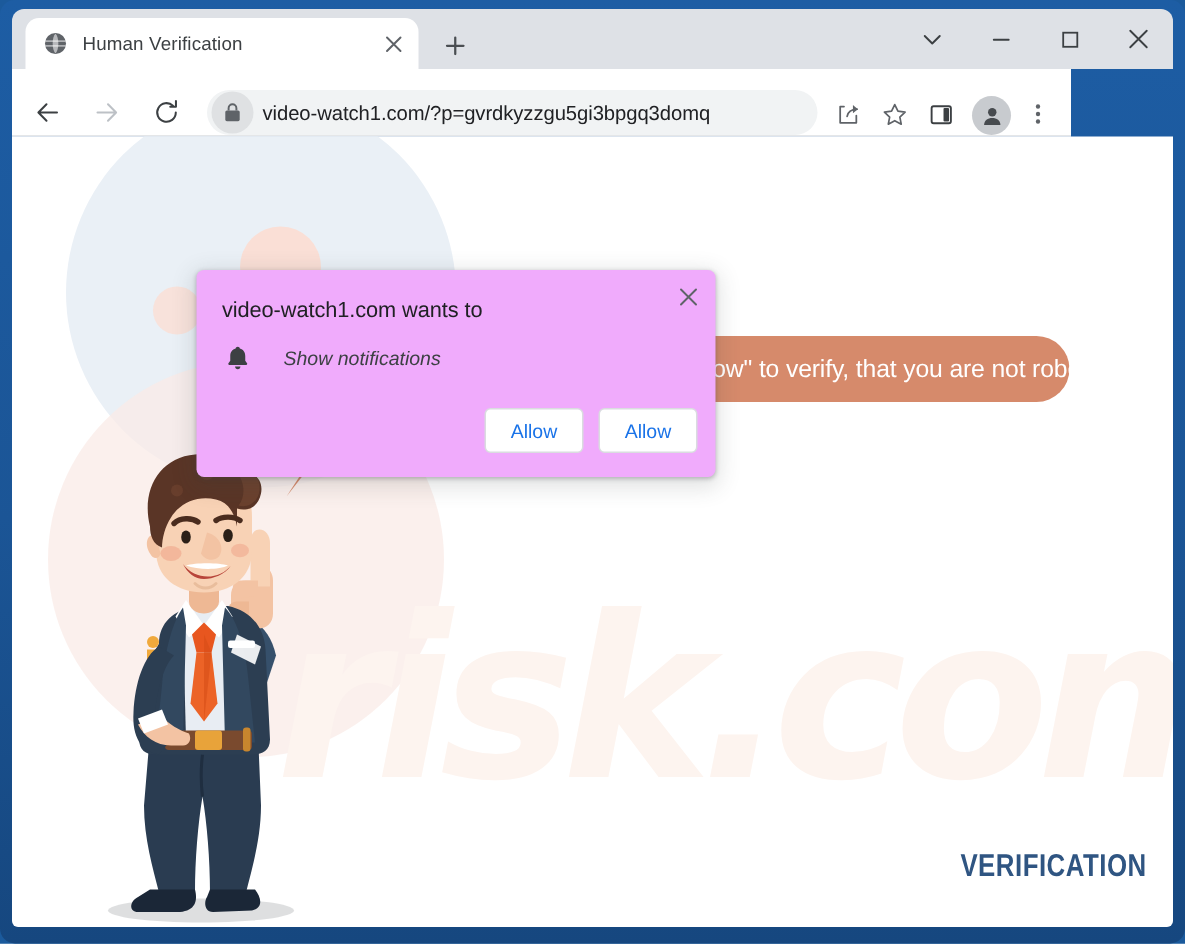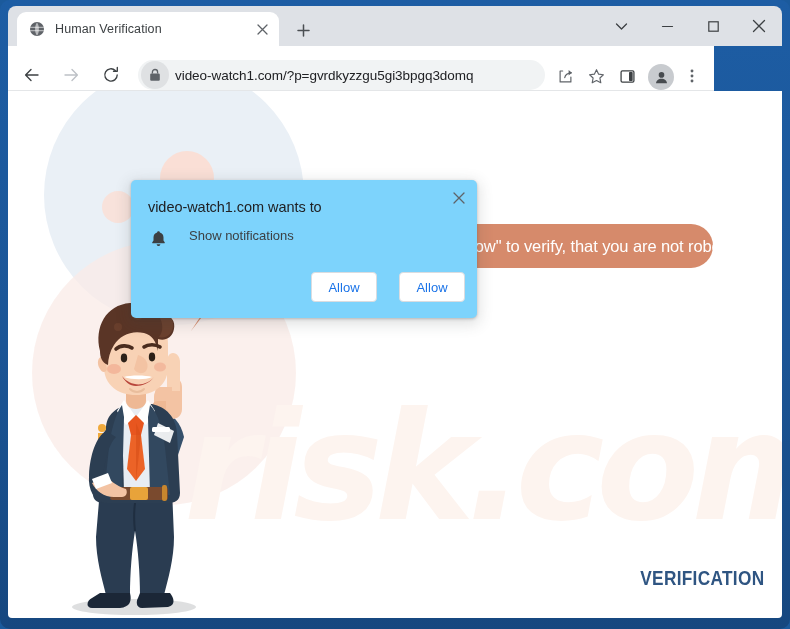--- a/index.html
+++ b/index.html
@@ -266,21 +266,21 @@
     transform: scaleX(.82);
     transform-origin: right center;
     z-index: 6;
   }
 
   
   #notification-dialog {
     position: absolute;
     left: 123px; top: 89px;
     width: 346px; height: 138px;
-    background: #7dd3fc;
+    background: #f0abfc;
     border-radius: 5px;
     box-shadow: 0 1px 3px rgba(60,64,67,.30), 0 4px 14px 3px rgba(60,64,67,.15);
     z-index: 20;
     box-sizing: border-box;
   }
   #dialog-close-button {
     position: absolute;
     right: 6px; top: 6px;
     width: 24px; height: 24px;
     display: flex; align-items: center; justify-content: center;
@@ -291,37 +291,39 @@
     position: absolute;
     left: 17px; top: 19px;
     font-size: 14.5px;
     color: #202124;
     letter-spacing: -.05px;
   }
   #dialog-permission-row {
     position: absolute;
     left: 17px; top: 48px;
     display: flex;
+    align-items: center;
+    font-style: italic;
   }
   #bell-icon {
     width: 20px; height: 20px;
     display: flex; align-items: center; justify-content: center;
     color: #3c4043;
     flex: 0 0 20px;
   }
   #dialog-permission-label {
     margin-left: 21px;
     font-size: 13px;
     color: #3c4043;
   }
   #dialog-actions {
     position: absolute;
     right: 12px; bottom: 16px;
     display: flex;
-    gap: 22px;
+    gap: 10px;
   }
   .dialog-btn {
     min-width: 66px;
     height: 30px;
     padding: 0 15px;
     border: 1px solid #dadce0;
     border-radius: 4px;
     background: #ffffff;
     color: #1a73e8;
     font-size: 13px;

